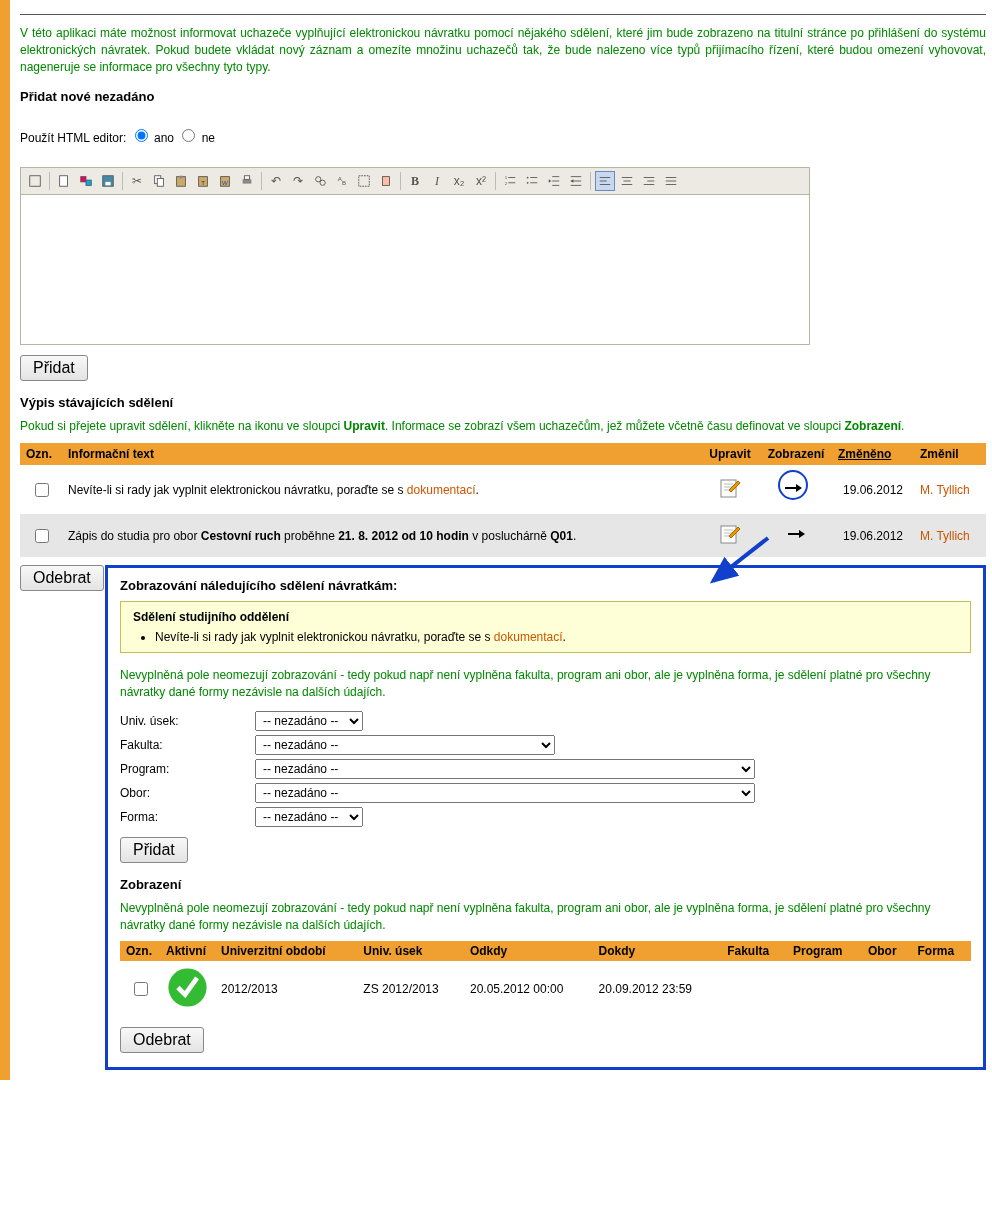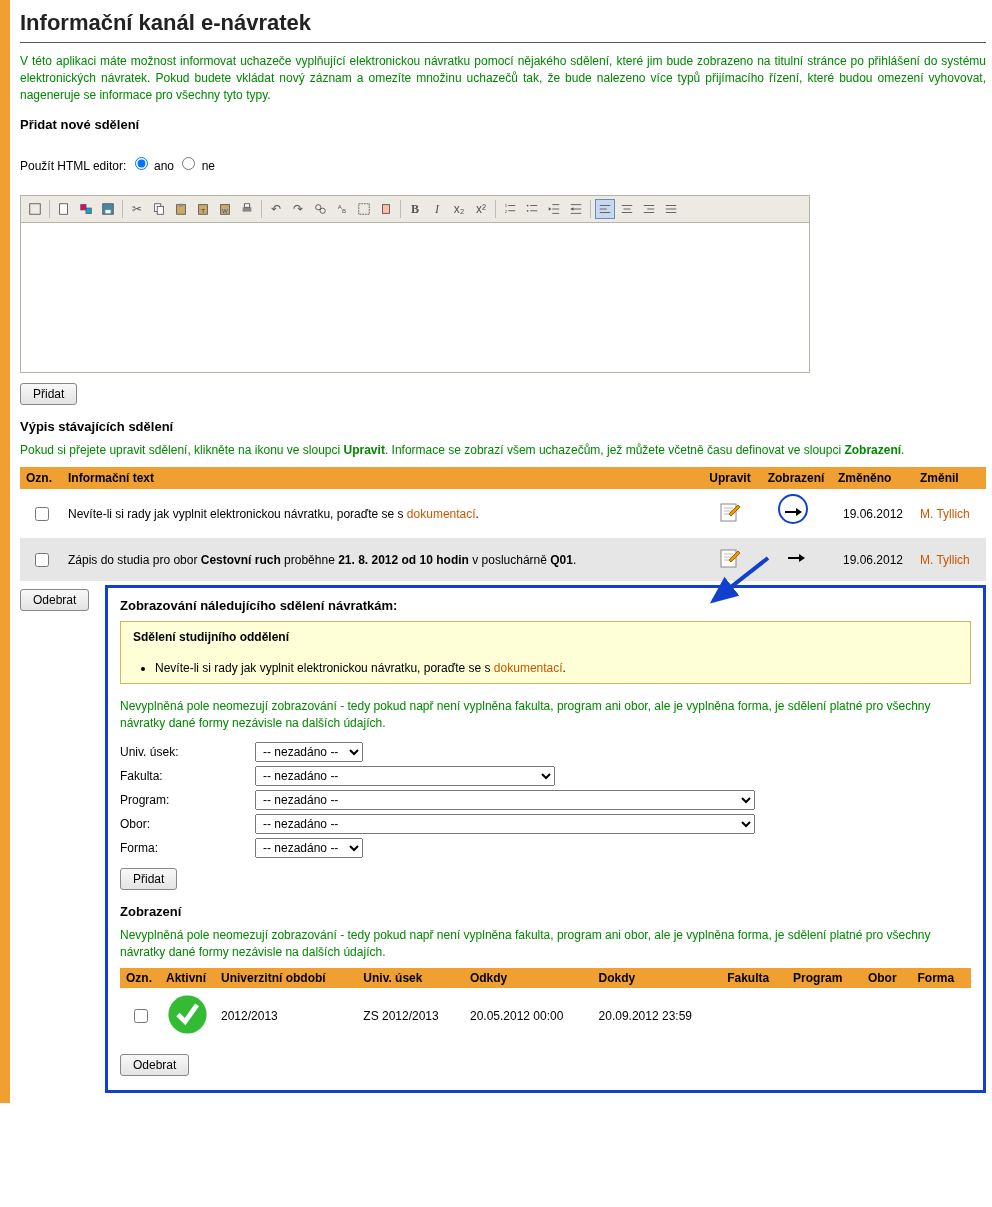--- a/index.html
+++ b/index.html
@@ -80,21 +80,21 @@
   }
   .editor-area {
     width: 790px;
     height: 150px;
     border: 1px solid #b5b5a5;
     border-top: none;
     background: #fff;
   }
   button, .btn {
     font-family: Verdana, Arial, sans-serif;
-    font-size: 12px;
+    font-size: 16px;
     padding: 3px 12px;
     background: linear-gradient(#f8f8f8,#e3e3e3);
     border: 1px solid #888;
     border-radius: 3px;
     cursor: pointer;
   }
   .btn-row { margin: 10px 0; }
   table.list {
     width: 100%;
     border-collapse: collapse;
@@ -149,21 +149,21 @@
     margin-bottom: 8px;
   }
   .msg-box {
     background: #feffd7;
     border: 1px solid #c8bd54;
     padding: 8px 12px;
     margin-bottom: 14px;
   }
   .msg-box .msg-title {
     font-weight: bold;
-    margin-bottom: 17px;
+    margin-bottom: 6px;
   }
   .msg-box ul { margin: 4px 0 0 22px; padding: 0; }
   .form-row {
     display: flex;
     align-items: center;
     margin: 4px 0;
   }
   .form-row label {
     width: 135px;
   }
@@ -220,26 +220,25 @@
   }
   input[type=checkbox] { width: 14px; height: 14px; }
 </style>
 </head>
 <body>
 
 <div class="outer">
   <div class="left-stripe"></div>
   <div class="content">
 
-    <h1>Informační kanál e-návratek</h1>
     <hr class="title-rule">
 
     <p class="green" style="text-align:justify;margin:6px 0 6px 0;">V této aplikaci máte možnost informovat uchazeče vyplňující elektronickou návratku pomocí nějakého sdělení, které jim bude zobrazeno na titulní stránce po přihlášení do systému elektronických návratek. Pokud budete vkládat nový záznam a omezíte množinu uchazečů tak, že bude nalezeno více typů přijímacího řízení, které budou omezení vyhovovat, nageneruje se informace pro všechny tyto typy.</p>
 
-    <div class="section-title">Přidat nové sdělení</div>
+    <div class="section-title">Přidat nové nezadáno</div>
 
     <div class="editor-radio-row">
       <span>Použít HTML editor:</span>
       <input type="radio" name="ed" checked="" style="">
       <span>ano</span>
       <input type="radio" name="ed" style="">
       <span>ne</span>
     </div>
 
     <div class="editor-toolbar">
@@ -403,21 +402,21 @@
       <span>Pokud si přejete upravit sdělení, klikněte na ikonu ve sloupci </span><b>Upravit</b><span>. Informace se zobrazí všem uchazečům, jež můžete včetně času definovat ve sloupci </span><b>Zobrazení</b><span>.</span>
     </p>
 
     <table class="list">
       <tbody>
           <tr>
         <th style="width:42px;">Ozn.</th>
         <th>Informační text</th>
         <th style="width:60px;text-align:center;">Upravit</th>
         <th style="width:72px;text-align:center;">Zobrazení</th>
-        <th style="width:82px;">Změněno</th>
+        <th style="width:82px;text-decoration:underline;">Změněno</th>
         <th style="width:72px;">Změnil</th>
       </tr>
       <tr>
         <td style="text-align:center;"><input type="checkbox" style=""></td>
         <td>
           <span>Nevíte-li si rady jak vyplnit elektronickou návratku, poraďte se s </span><span class="link">dokumentací</span><span>.</span>
         </td>
         <td style="text-align:center;">
           <span class="icon-edit">
             <svg viewBox="0 0 24 24">

